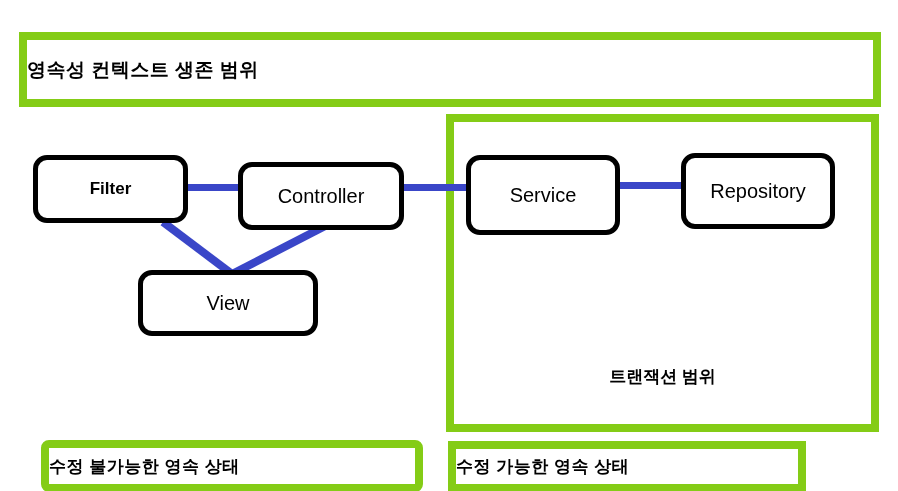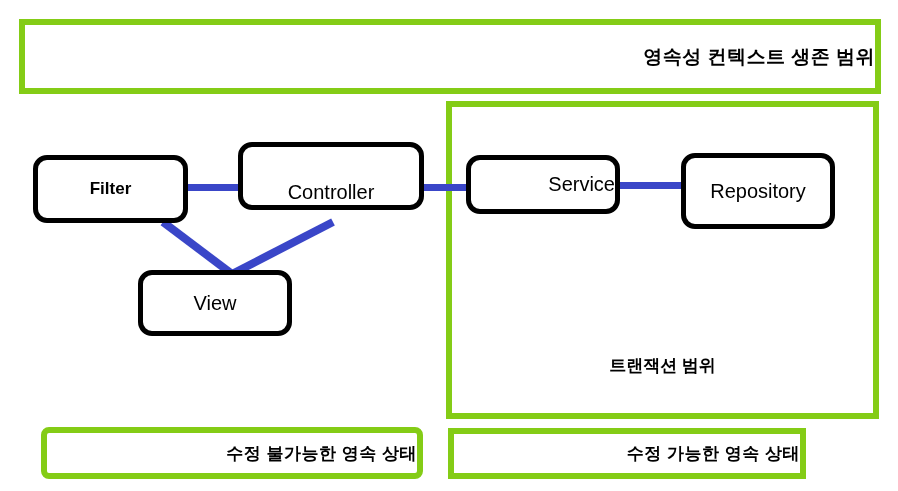--- a/index.html
+++ b/index.html
@@ -12,26 +12,27 @@
     width: 898px;
     height: 491px;
     background: #ffffff;
     font-family: "Liberation Sans", "DejaVu Sans", sans-serif;
     overflow: hidden;
   }
 
   
   .frame {
     position: absolute;
-    border: 6px solid #84cc16;
+    border: 8px solid #84cc16;
     box-sizing: border-box;
     background: transparent;
     display: flex;
     align-items: center;
-    justify-content: flex-end;
+    justify-content: flex-start;
+    margin-top: 13px;
   }
   .frame-label {
     font-weight: bold;
     color: #000000;
     letter-spacing: 0.5px;
     white-space: nowrap;
   }
 
   #persistence-scope-frame {
     left: 19px;
@@ -95,23 +96,23 @@
     line-height: 1.25;
     white-space: nowrap;
   }
   .node.bold .node-label {
     font-weight: bold;
     font-size: 17px;
     line-height: 1.9;
   }
 
   #node-filter-interceptor { left: 33px;  top: 155px; width: 155px; height: 68px; }
-  #node-controller        { left: 238px; top: 142px; width: 186px; height: 68px; justify-content: flex-end; }
-  #node-view              { left: 138px; top: 270px; width: 154px; height: 66px; }
-  #node-service           { left: 466px; top: 155px; width: 154px; height: 59px; align-items: flex-end; }
+  #node-controller        { left: 238px; top: 162px; width: 166px; height: 68px; }
+  #node-view              { left: 138px; top: 270px; width: 180px; height: 66px; }
+  #node-service           { left: 466px; top: 155px; width: 154px; height: 80px; }
   #node-repository        { left: 681px; top: 153px; width: 154px; height: 76px; }
 
   
   .connector {
     position: absolute;
     background: #3a46c8;
     z-index: 2;
   }
   .connector.h { height: 7px; border-radius: 1px; }
 

